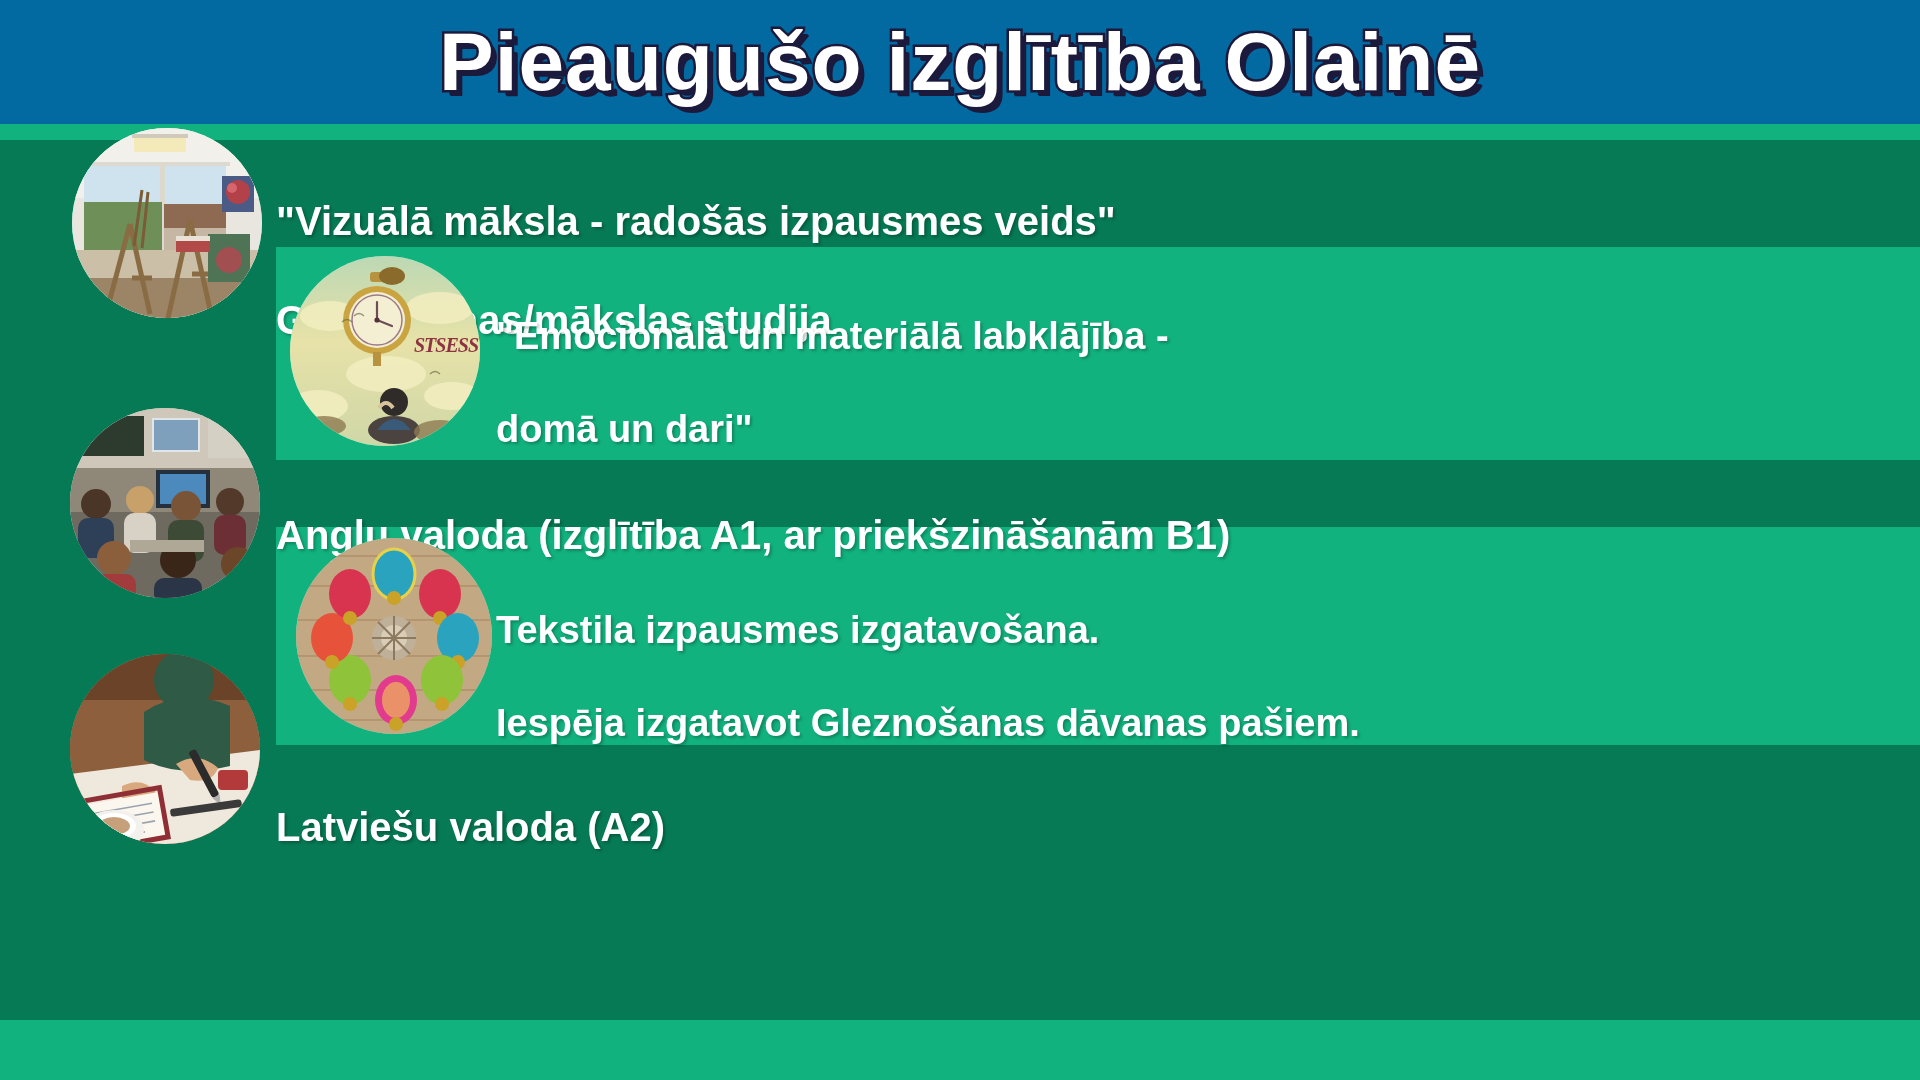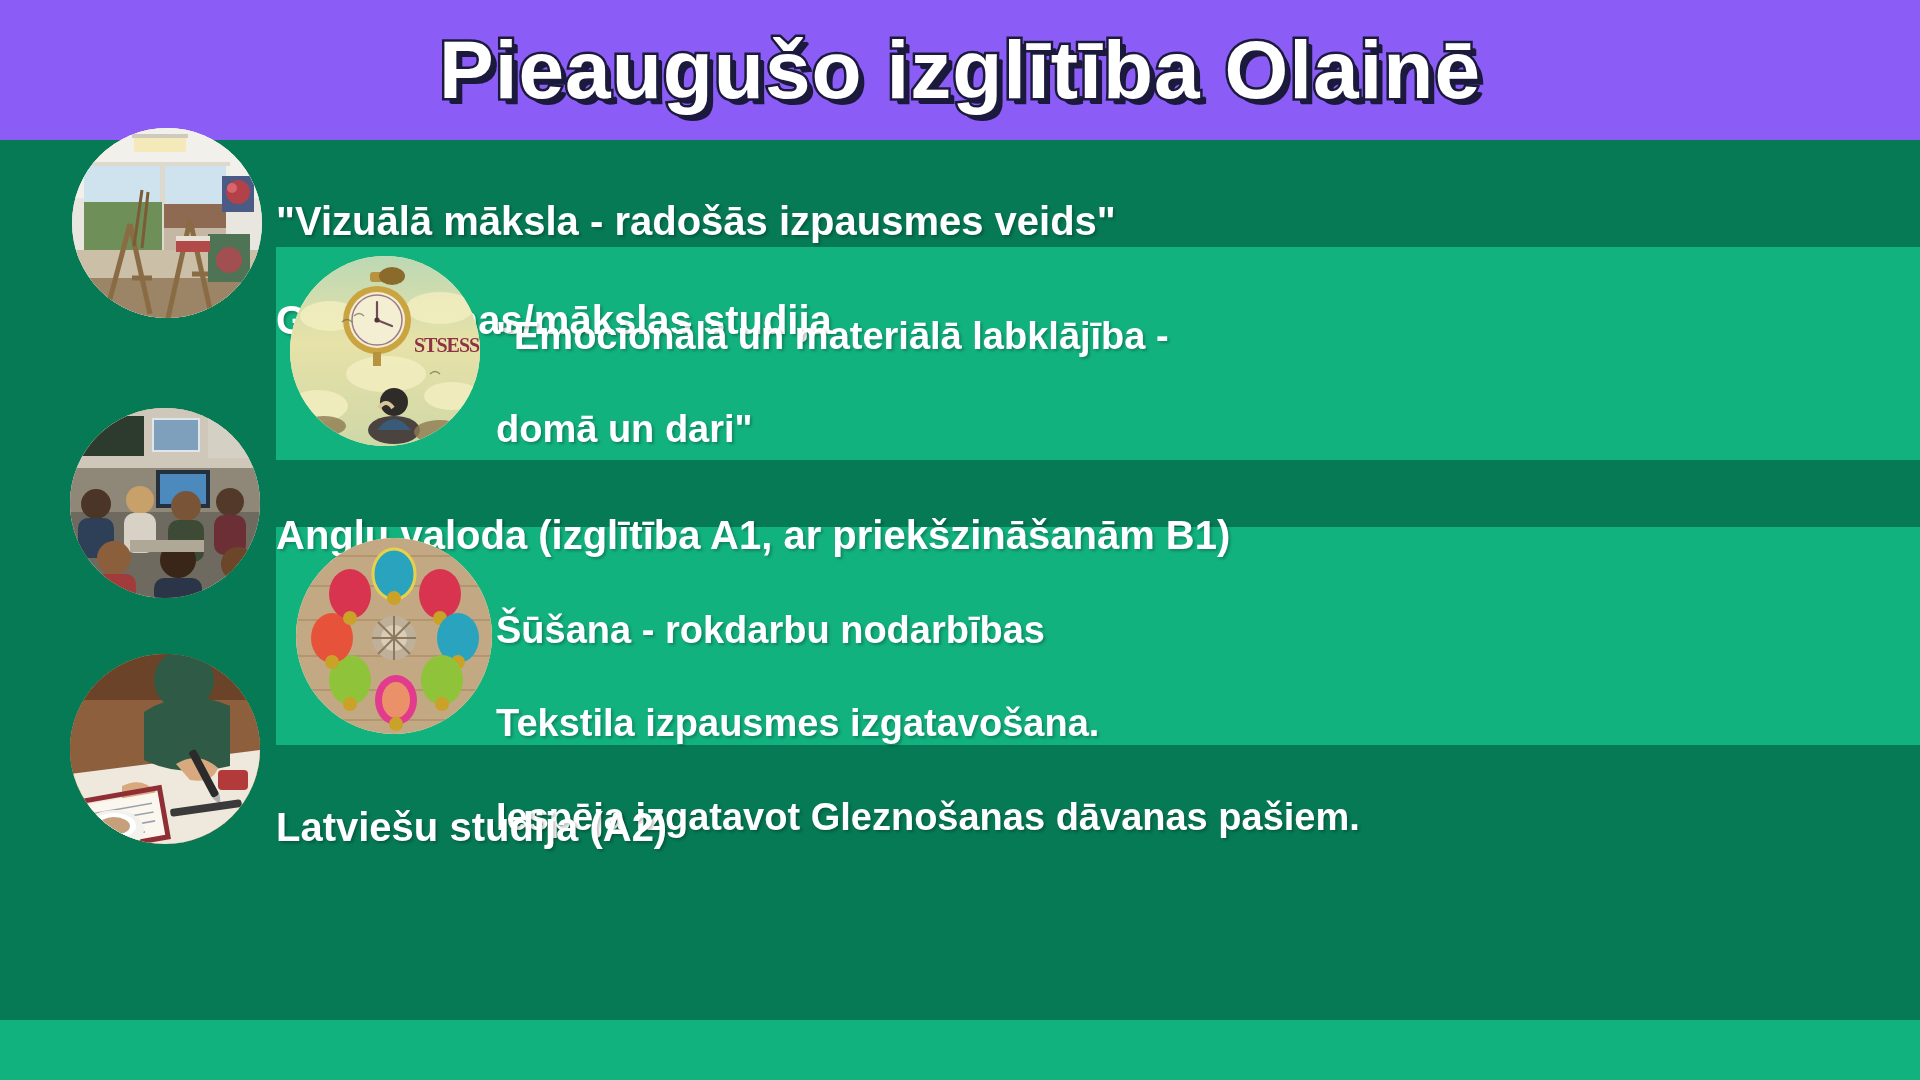--- a/index.html
+++ b/index.html
@@ -28,22 +28,22 @@
     width:1920px;
     height:880px;
     background:#067A54;          
   }
 
   
   #header {
     position:absolute;
     left:0; top:0;
     width:1920px;
-    height:140px;
-    background:#8b5cf6;
+    height:124px;
+    background:#0369a1;
     display:flex;
     align-items:center;
     justify-content:center;
   }
 
   #poster-title {
     font-size:82px;
     font-weight:700;
     letter-spacing:1px;
     color:#FFFFFF;
@@ -68,21 +68,22 @@
   .band-light {
     position:absolute;
     background:#12B27F;
   }
 
   
   .photo {
     position:absolute;
     border-radius:50%;
     overflow:hidden;
-    background:#fef9c3;
+    background:#5eead4;
+    font-style:italic;
   }
   .photo > svg { display:block; width:100%; height:100%; }
 
   
   #footer-strip {
     position:absolute;
     left:0; top:1020px;
     width:1920px; height:60px;
     background:#12B27F;
   }
@@ -293,21 +294,20 @@
           <line x1="0" y1="-22" x2="0" y2="22"></line>
           <line x1="-16" y1="-16" x2="16" y2="16"></line>
           <line x1="-16" y1="16" x2="16" y2="-16"></line>
         </g>
       </g>
       <rect x="10" y="8" width="26" height="16" fill="#d7c7a8" opacity=".8"></rect>
     </svg>
   </div>
 
   <div class="row-text" style="position:absolute; left:496px; top:560px; width:1360px; font-size:38px;">
-    <div>Šūšana - rokdarbu nodarbības</div>
     <div>Tekstila izpausmes izgatavošana.</div>
     <div>Iespēja izgatavot Gleznošanas dāvanas pašiem.</div>
   </div>
 
   <div class="photo" style="left:70px; top:654px; width:190px; height:190px;">
     <svg viewBox="0 0 190 190" preserveAspectRatio="xMidYMid slice">
       <rect width="190" height="190" fill="#8a5a3b"></rect>
       <rect x="0" y="0" width="190" height="48" fill="#6b4328"></rect>
       <rect x="0" y="46" width="190" height="144" fill="#8d5f3d"></rect>
       <path d="M0 120 L190 96 L190 190 L0 190 Z" fill="#efe9dd"></path>
@@ -337,16 +337,16 @@
       </g>
       <g transform="translate(18,150)">
         <ellipse cx="26" cy="26" rx="30" ry="20" fill="#f3f1ec"></ellipse>
         <ellipse cx="26" cy="22" rx="22" ry="13" fill="#ffffff"></ellipse>
         <ellipse cx="26" cy="22" rx="16" ry="9" fill="#c6a07a"></ellipse>
       </g>
     </svg>
   </div>
 
   <div class="row-text" style="position:absolute; left:276px; top:754px; width:1400px; font-size:40px;">
-    <div>Latviešu studija (A2)</div>
+    <div>Latviešu valoda (A2)</div>
   </div>
 
 </div>
 
 </body></html>

